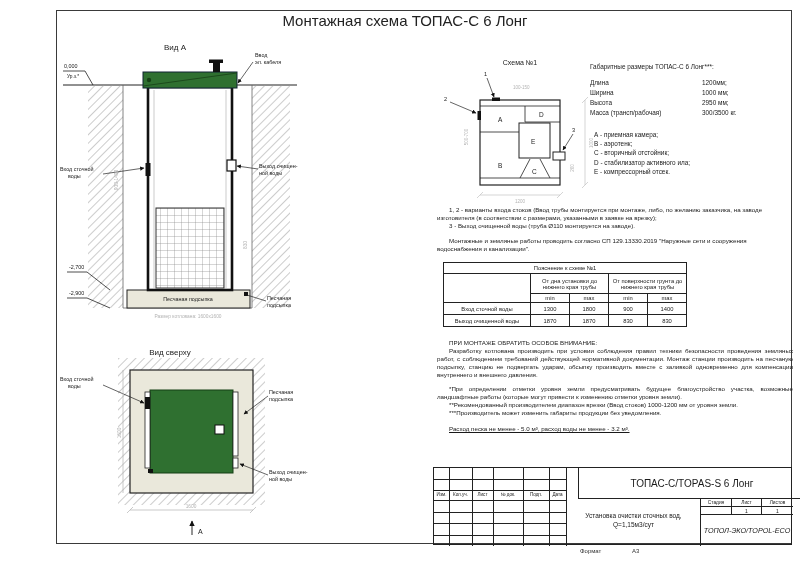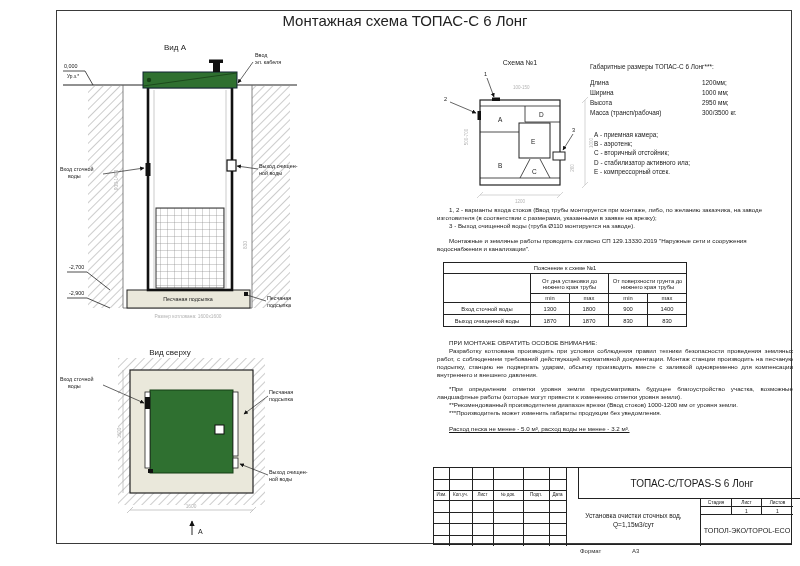--- a/index.html
+++ b/index.html
@@ -46,21 +46,21 @@
   .tb-product { position:absolute; left:132px; top:0; width:227px; height:31px;
                 border-left:0.9px solid #222; border-bottom:0.9px solid #222;
                 display:flex; align-items:center; justify-content:center; font-size:10px;margin-left:12px; }
   .tb-desc { position:absolute; left:132px; top:31px; width:135px; height:47px;
              border-left:0.9px solid #222; border-right:0.9px solid #222;
              text-align:center; font-size:6.5px; line-height:9px; padding-top:12px; }
   .tb-cell { position:absolute; text-align:center; overflow:hidden;
              border-right:0.9px solid #222; border-bottom:0.9px solid #222; }
   .tb-company { position:absolute; left:267px; top:47px; width:92px; height:31px;
                 display:flex; align-items:center; justify-content:center;
-                font-size:7.2px; }
+                font-style:italic; font-size:7.2px; }
   .format-line { position:absolute; top:548px; font-size:6px; color:#333; }
   svg text { font-family:"Liberation Sans", sans-serif; fill:#222; }
   svg .grey { fill:#b3b3b3; }
 </style>
 </head>
 <body>
 
 <div class="sheet">
   <div class="frame"></div>
 

